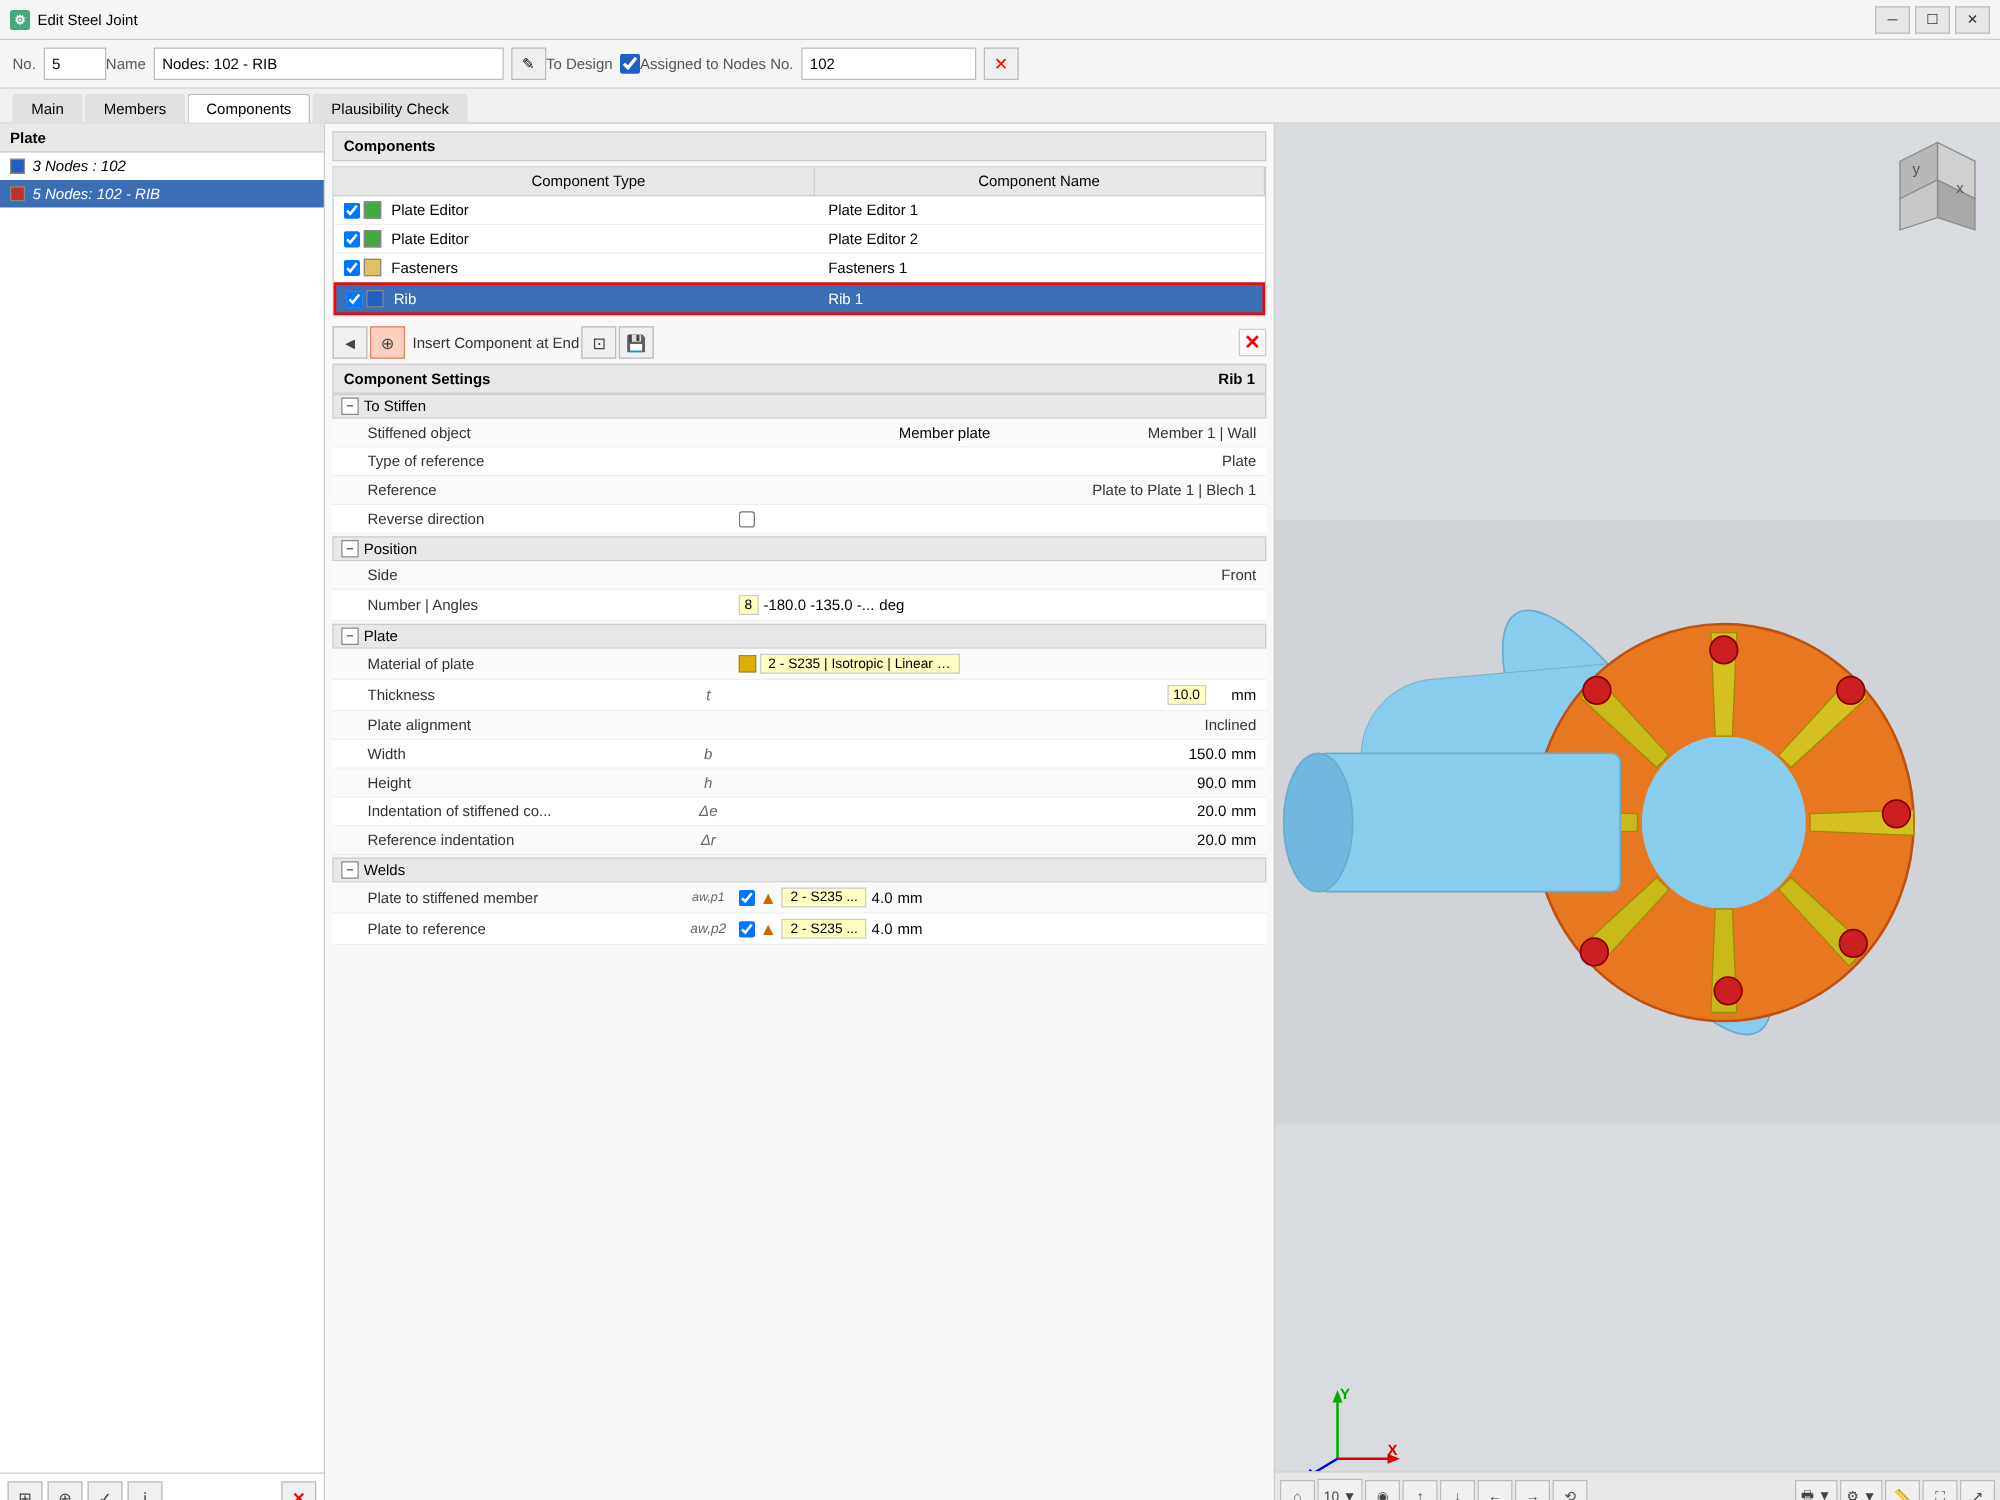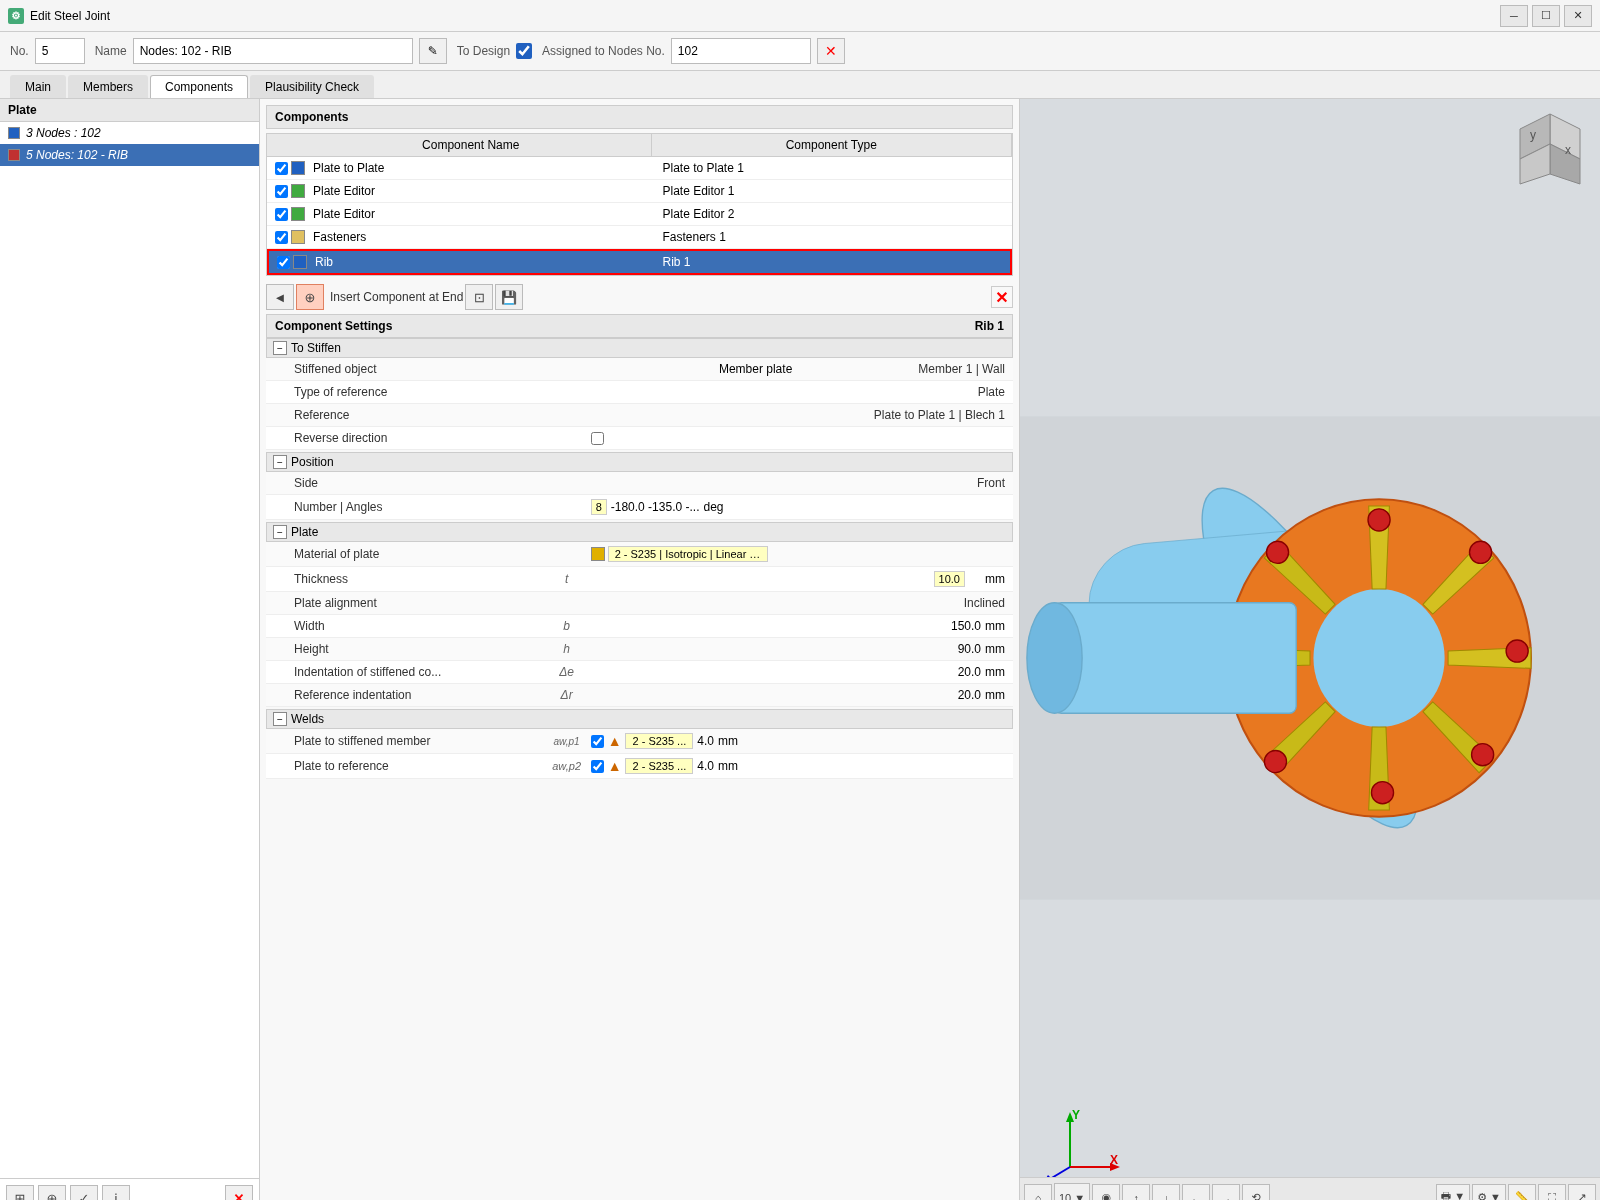--- a/index.html
+++ b/index.html
@@ -74,21 +74,20 @@
       flex: 1;
       display: flex;
       flex-direction: column;
     }
 
     
     .header-fields {
       display: flex;
       align-items: center;
       padding: 6px 10px;
-      gap: 10px;
       background: #f5f5f5;
       border-bottom: 1px solid #ccc;
     }
     .field-group { display: flex; align-items: center; gap: 6px; }
     .field-label { color: #555; font-weight: 500; }
     .field-input {
       border: 1px solid #bbb;
       background: white;
       padding: 2px 6px;
       height: 26px;
@@ -405,32 +404,24 @@
   <div class="right-content">
     <div class="middle-split">
 
       <div class="form-panel">
 
         <div class="section-title">Components</div>
 
         <div class="component-table">
           <div class="comp-header">
             <div style="width:24px;"></div>
+            <div class="comp-header-cell">Component Type</div>
             <div class="comp-header-cell">Component Name</div>
-            <div class="comp-header-cell">Component Type</div>
-          </div>
-
-          <div class="comp-row">
-            <div class="comp-check">
-                <input type="checkbox" checked="" style="">
-              </div>
-            <div class="comp-color" style="background:#2060c0;"></div>
-            <div class="comp-type">Plate to Plate</div>
-            <div class="comp-name">Plate to Plate 1</div>
-          </div>
+          </div>
+
 
           <div class="comp-row">
             <div class="comp-check">
                 <input type="checkbox" checked="" style="">
               </div>
             <div class="comp-color" style="background:#40aa40;"></div>
             <div class="comp-type">Plate Editor</div>
             <div class="comp-name">Plate Editor 1</div>
           </div>
 

